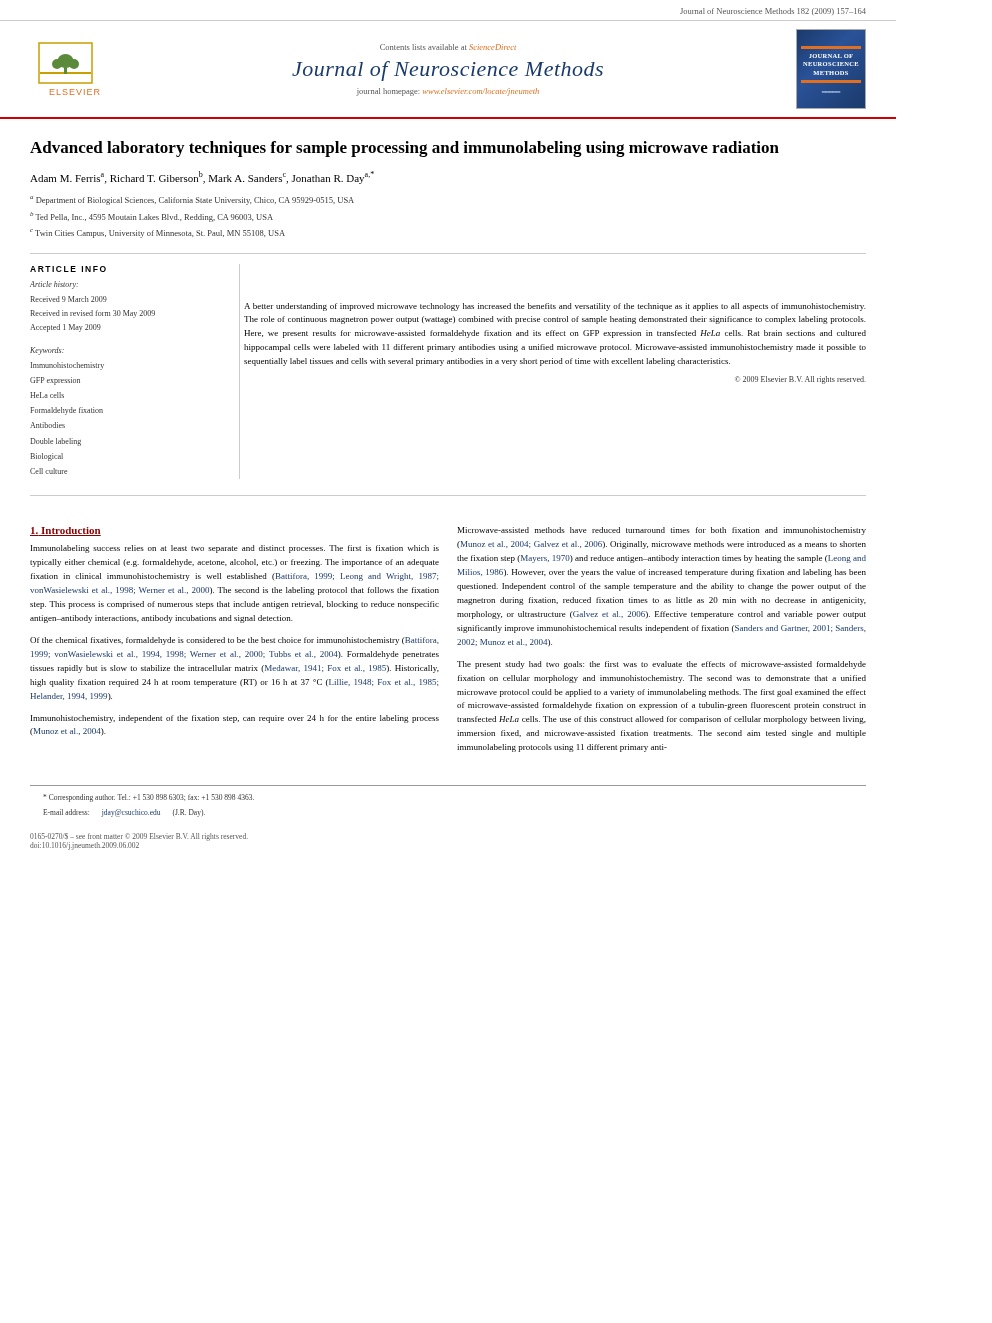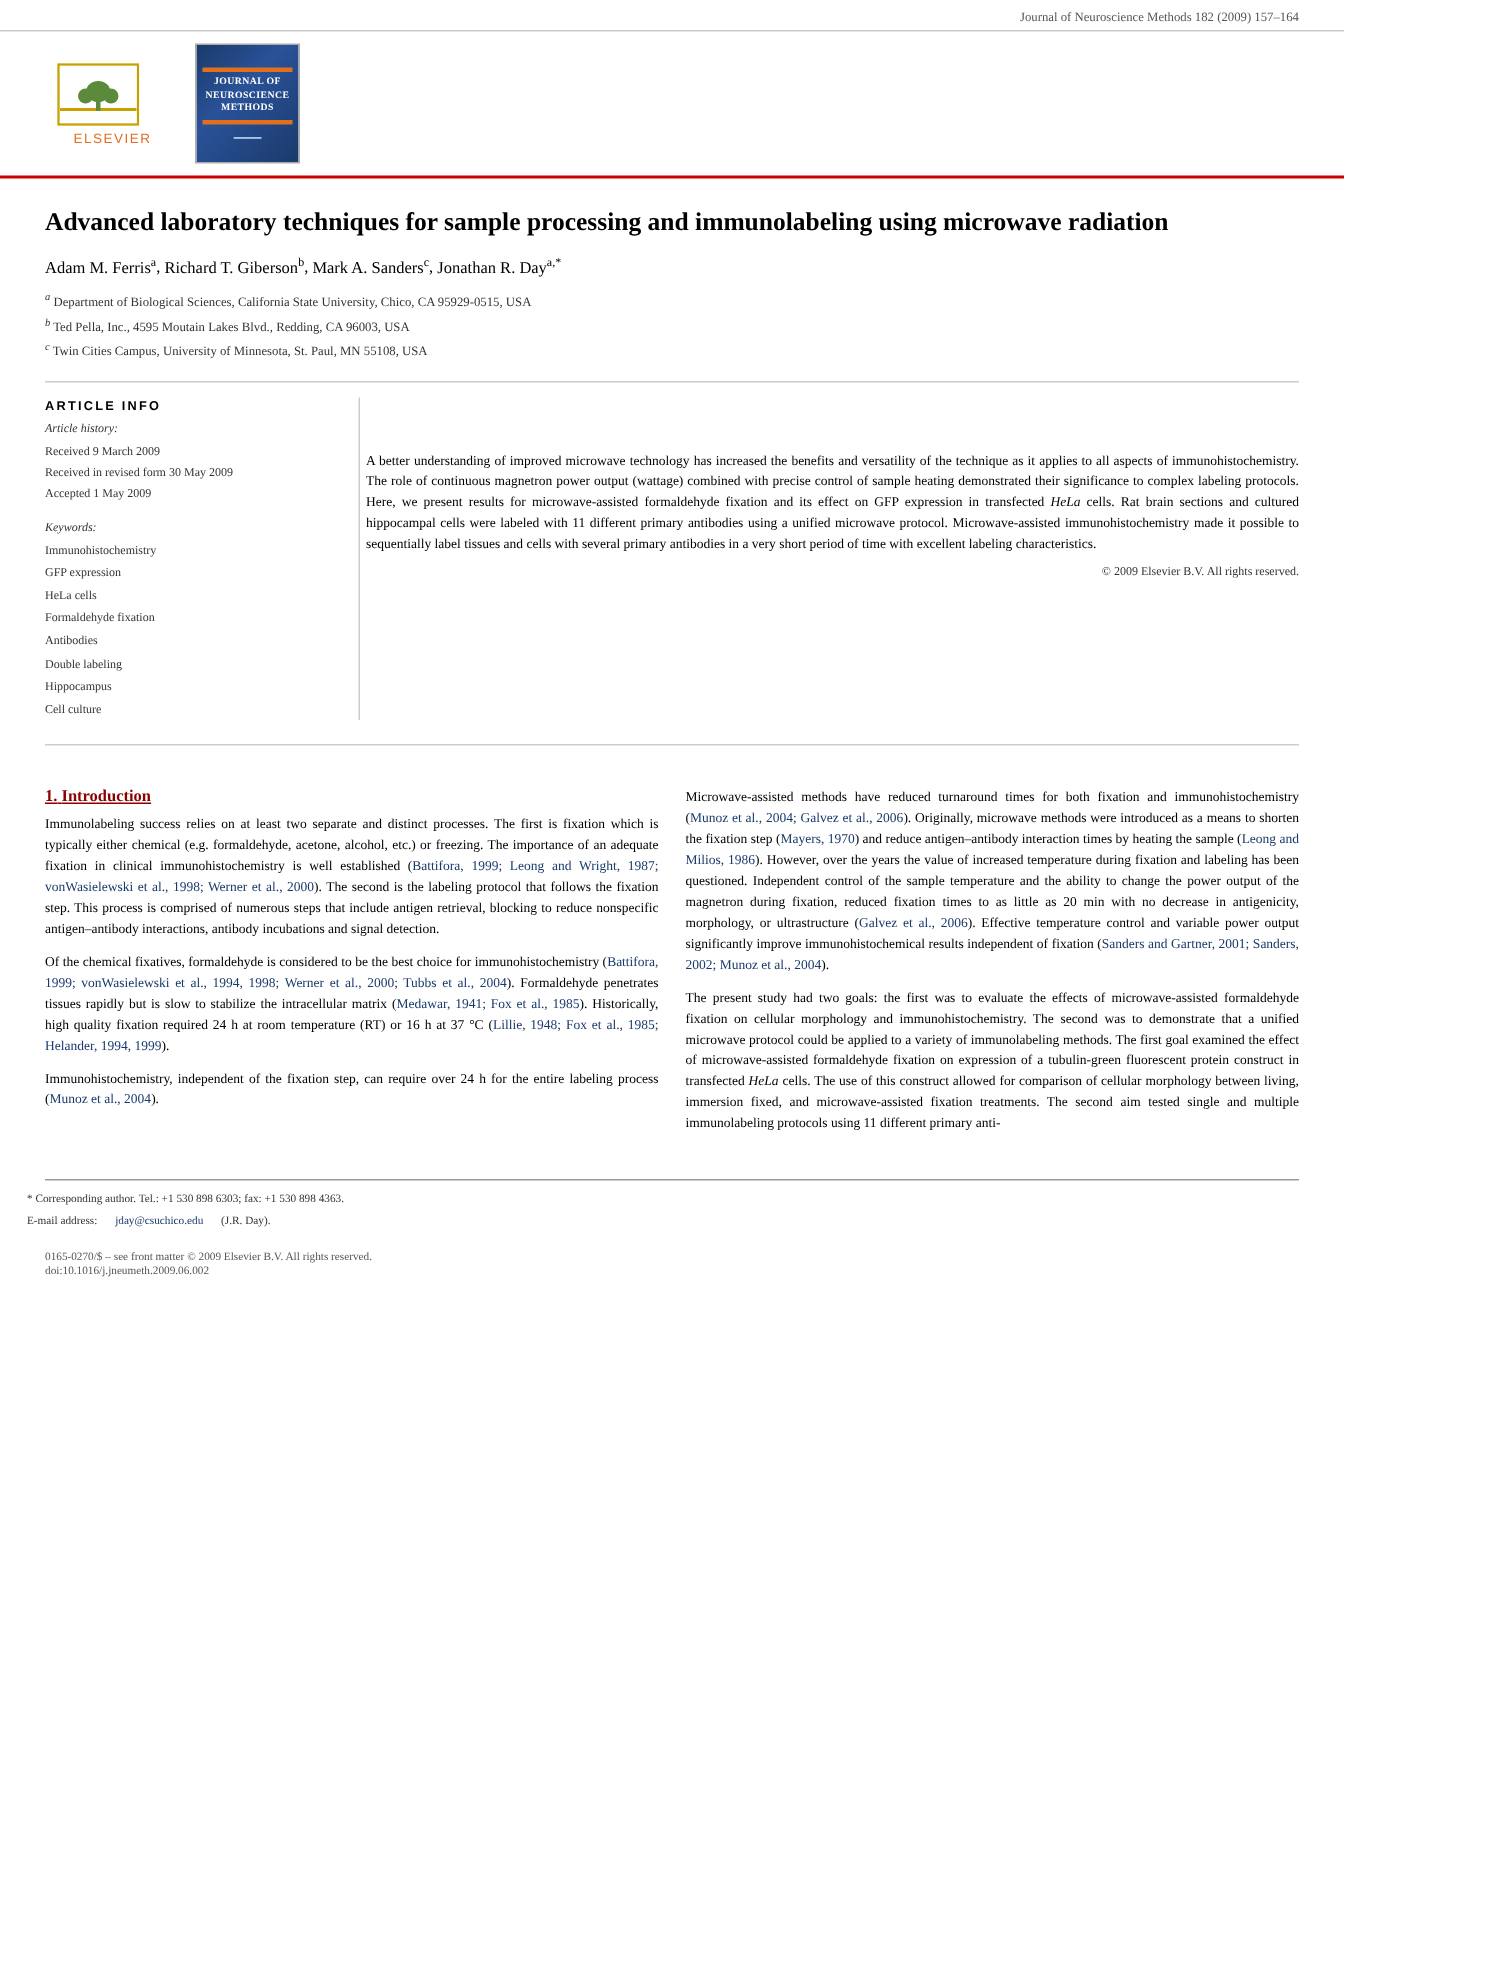--- a/index.html
+++ b/index.html
@@ -233,21 +233,21 @@
     }
     .body-link {
       color: #1a3a6b;
     }
     
     .footer-separator {
       border-top: 1px solid #999;
       margin: 10px 30px 0 30px;
     }
     .footer-notes {
-      padding: 6px 30px 6px 18px;
+      padding: 6px 30px 6px 43px;
       font-size: 7.5px;
       color: #333;
       line-height: 1.7;
     }
     .footnote-line {
       display: flex;
       gap: 5px;
       margin-bottom: 2px;
     }
     .footer-bottom {
@@ -288,20 +288,25 @@
 
         <ellipse cx="27.5" cy="19" rx="8" ry="7" fill="#5a8a3a"></ellipse>
         <ellipse cx="19" cy="22" rx="5" ry="5" fill="#5a8a3a"></ellipse>
         <ellipse cx="36" cy="22" rx="5" ry="5" fill="#5a8a3a"></ellipse>
 
         <rect x="1" y="1" width="53" height="40" fill="none" stroke="#c8a000" stroke-width="1.5"></rect>
       </svg>
       <span class="elsevier-text">ELSEVIER</span>
     </div>
 
+    <div class="header-center">
+      <div class="sciencedirect-line">Contents lists available at <span class="sciencedirect-link" style="cursor:pointer;">ScienceDirect</span></div>
+      <div class="journal-title">Journal of Neuroscience Methods</div>
+      <div class="journal-homepage">journal homepage: <span class="journal-homepage-link" style="cursor:pointer;">www.elsevier.com/locate/jneumeth</span></div>
+    </div>
 
     <div class="header-right">
       <div class="journal-cover">
         <div class="journal-cover-bar"></div>
         <div class="journal-cover-title" style="white-space:pre-line;">JOURNAL OF<br>NEUROSCIENCE<br>METHODS</div>
         <div class="journal-cover-bar"></div>
         <div style="font-size:6px; color:#aac4e8; margin-top:2px;">━━━━━</div>
       </div>
     </div>
   </div>
@@ -342,21 +347,21 @@
         </div>
 
         <div class="keywords-label">Keywords:</div>
         <div class="keywords-list">
           <div>Immunohistochemistry</div>
           <div>GFP expression</div>
           <div>HeLa cells</div>
           <div>Formaldehyde fixation</div>
           <div>Antibodies</div>
           <div>Double labeling</div>
-          <div>Hippocampus</div>
+          <div>Biological</div>
           <div>Cell culture</div>
         </div>
       </div>
 
       <div class="abstract-col">
         <div class="abstract-text">
           A better understanding of improved microwave technology has increased the benefits and versatility of the technique as it applies to all aspects of immunohistochemistry. The role of continuous magnetron power output (wattage) combined with precise control of sample heating demonstrated their significance to complex labeling protocols. Here, we present results for microwave-assisted formaldehyde fixation and its effect on GFP expression in transfected <em>HeLa</em> cells. Rat brain sections and cultured hippocampal cells were labeled with 11 different primary antibodies using a unified microwave protocol. Microwave-assisted immunohistochemistry made it possible to sequentially label tissues and cells with several primary antibodies in a very short period of time with excellent labeling characteristics.
         </div>
         <div class="copyright">© 2009 Elsevier B.V. All rights reserved.</div>
       </div>

